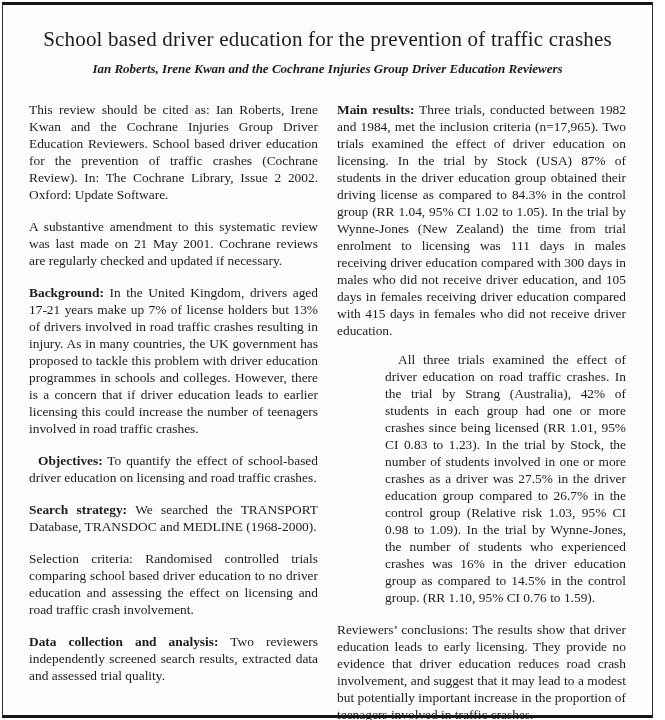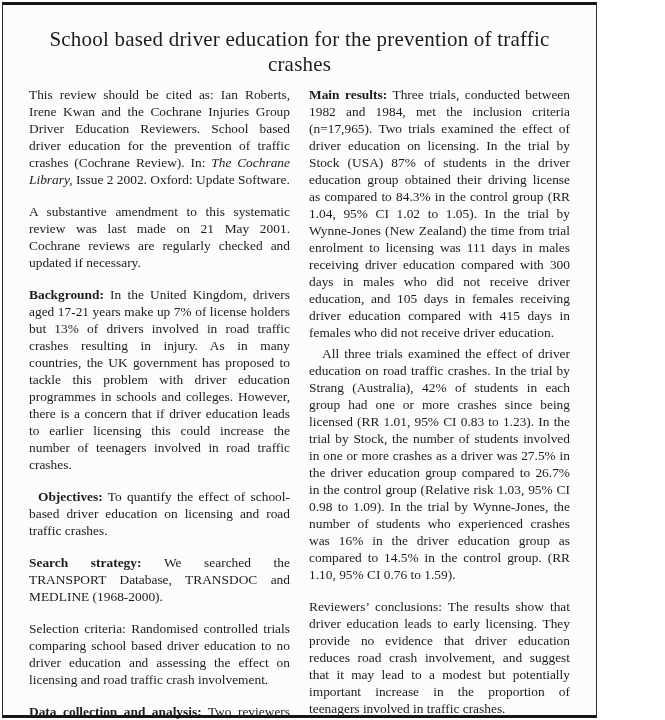--- a/index.html
+++ b/index.html
@@ -7,21 +7,21 @@
     padding: 0;
     background: #ffffff;
   }
   body {
     width: 665px;
     height: 720px;
     overflow: hidden;
   }
   .page {
     box-sizing: border-box;
-    width: 595px;
+    width: 651px;
     height: 716px;
     margin: 2px;
     background: #fcfcfa;
     border-top: 3px solid #161616;
     border-bottom: 3px solid #161616;
     border-left: 1px solid #2e2e2e;
     border-right: 1px solid #2e2e2e;
     padding: 18px 26px 0 26px;
     font-family: "Liberation Serif", "DejaVu Serif", serif;
     color: #1c1c1c;
@@ -48,35 +48,37 @@
     flex: 1 1 0;
     min-width: 0;
     font-size: 13.4px;
     line-height: 17px;
     text-align: justify;
   }
   .col p {
     margin: 0 0 15px 0;
   }
   .col p.p-tight {
-    margin-bottom: 4px;
+    margin-bottom: 12px;
   }
   .col p.p-cont {
     text-indent: 13px;
+    margin-left: 48px;
   }
 </style>
 </head>
 <body>
 
 <div class="page">
   <h1 class="title">School based driver education for the prevention of traffic crashes</h1>
+  <div class="authors">Ian Roberts, Irene Kwan and the Cochrane Injuries Group Driver Education Reviewers</div>
 
   <div class="columns">
     <div class="col">
-      <p><span>This review should be cited as: Ian Roberts, Irene Kwan and the Cochrane Injuries Group Driver Education Reviewers. School based driver education for the prevention of traffic crashes (Cochrane Review). In: </span><span style="font-style: italic; margin-top: 35px;">The Cochrane Library,</span><span> Issue 2 2002. Oxford: Update Software.</span></p>
+      <p><span>This review should be cited as: Ian Roberts, Irene Kwan and the Cochrane Injuries Group Driver Education Reviewers. School based driver education for the prevention of traffic crashes (Cochrane Review). In: </span><span style=" margin-top: 35px;">The Cochrane Library,</span><span> Issue 2 2002. Oxford: Update Software.</span></p>
       <p><span>A substantive amendment to this systematic review was last made on 21 May 2001. Cochrane reviews are regularly checked and updated if necessary.</span></p>
       <p><span style="font-weight: bold;">Background:</span><span> In the United Kingdom, drivers aged 17-21 years make up 7% of license holders but 13% of drivers involved in road traffic crashes resulting in injury. As in many countries, the UK government has proposed to tackle this problem with driver education programmes in schools and colleges. However, there is a concern that if driver education leads to earlier licensing this could increase the number of teenagers involved in road traffic crashes.</span></p>
       <p><span style="font-weight: bold; margin-left: 9px;">Objectives:</span><span> To quantify the effect of school-based driver education on licensing and road traffic crashes.</span></p>
       <p><span style="font-weight: bold;">Search strategy:</span><span> We searched the TRANSPORT Database, TRANSDOC and MEDLINE (1968-2000).</span></p>
       <p><span style="font-weight: normal;">Selection criteria:</span><span> Randomised controlled trials comparing school based driver education to no driver education and assessing the effect on licensing and road traffic crash involvement.</span></p>
       <p><span style="font-weight: bold;">Data collection and analysis:</span><span> Two reviewers independently screened search results, extracted data and assessed trial quality.</span></p>
     </div>
 
     <div class="col">
       <p class="p-tight"><span style="font-weight: bold;">Main results:</span><span> Three trials, conducted between 1982 and 1984, met the inclusion criteria (n=17,965). Two trials examined the effect of driver education on licensing. In the trial by Stock (USA) 87% of students in the driver education group obtained their driving license as compared to 84.3% in the control group (RR 1.04, 95% CI 1.02 to 1.05). In the trial by Wynne-Jones (New Zealand) the time from trial enrolment to licensing was 111 days in males receiving driver education compared with 300 days in males who did not receive driver education, and 105 days in females receiving driver education compared with 415 days in females who did not receive driver education.</span></p>

